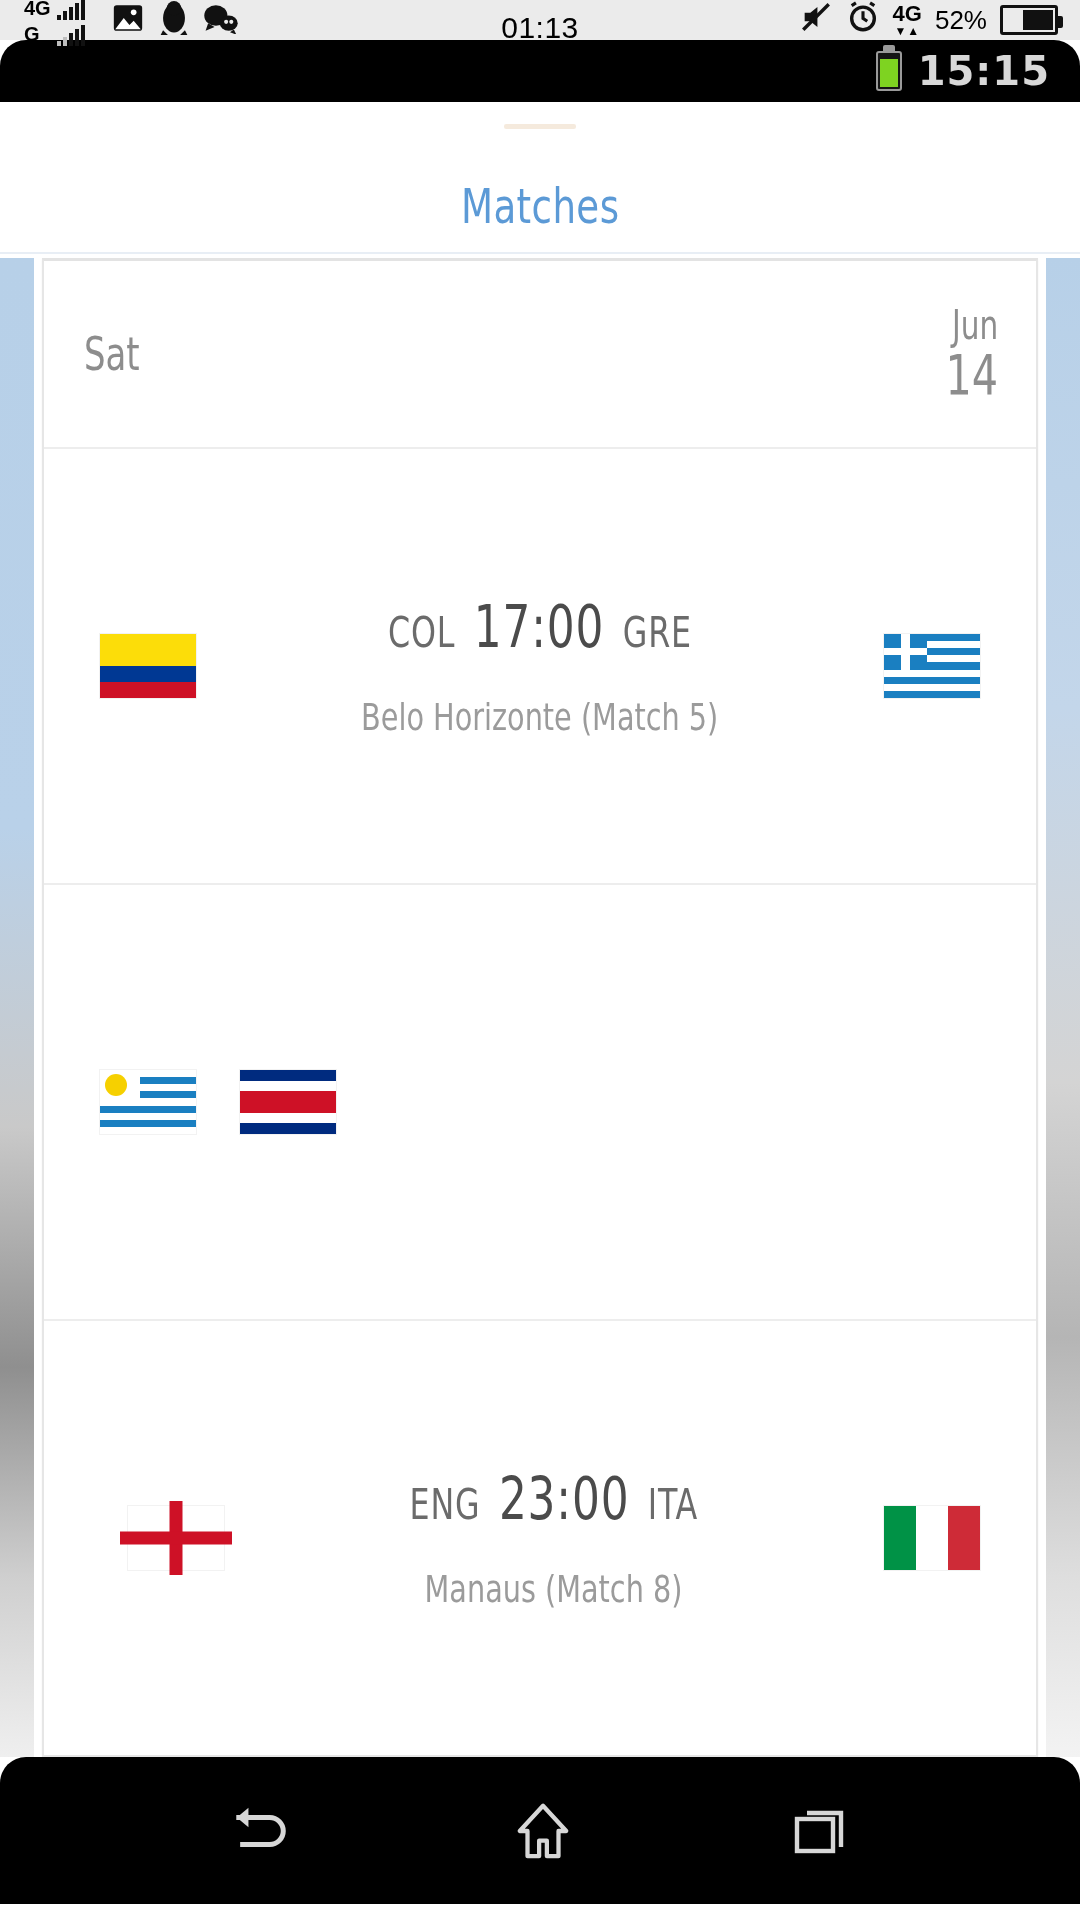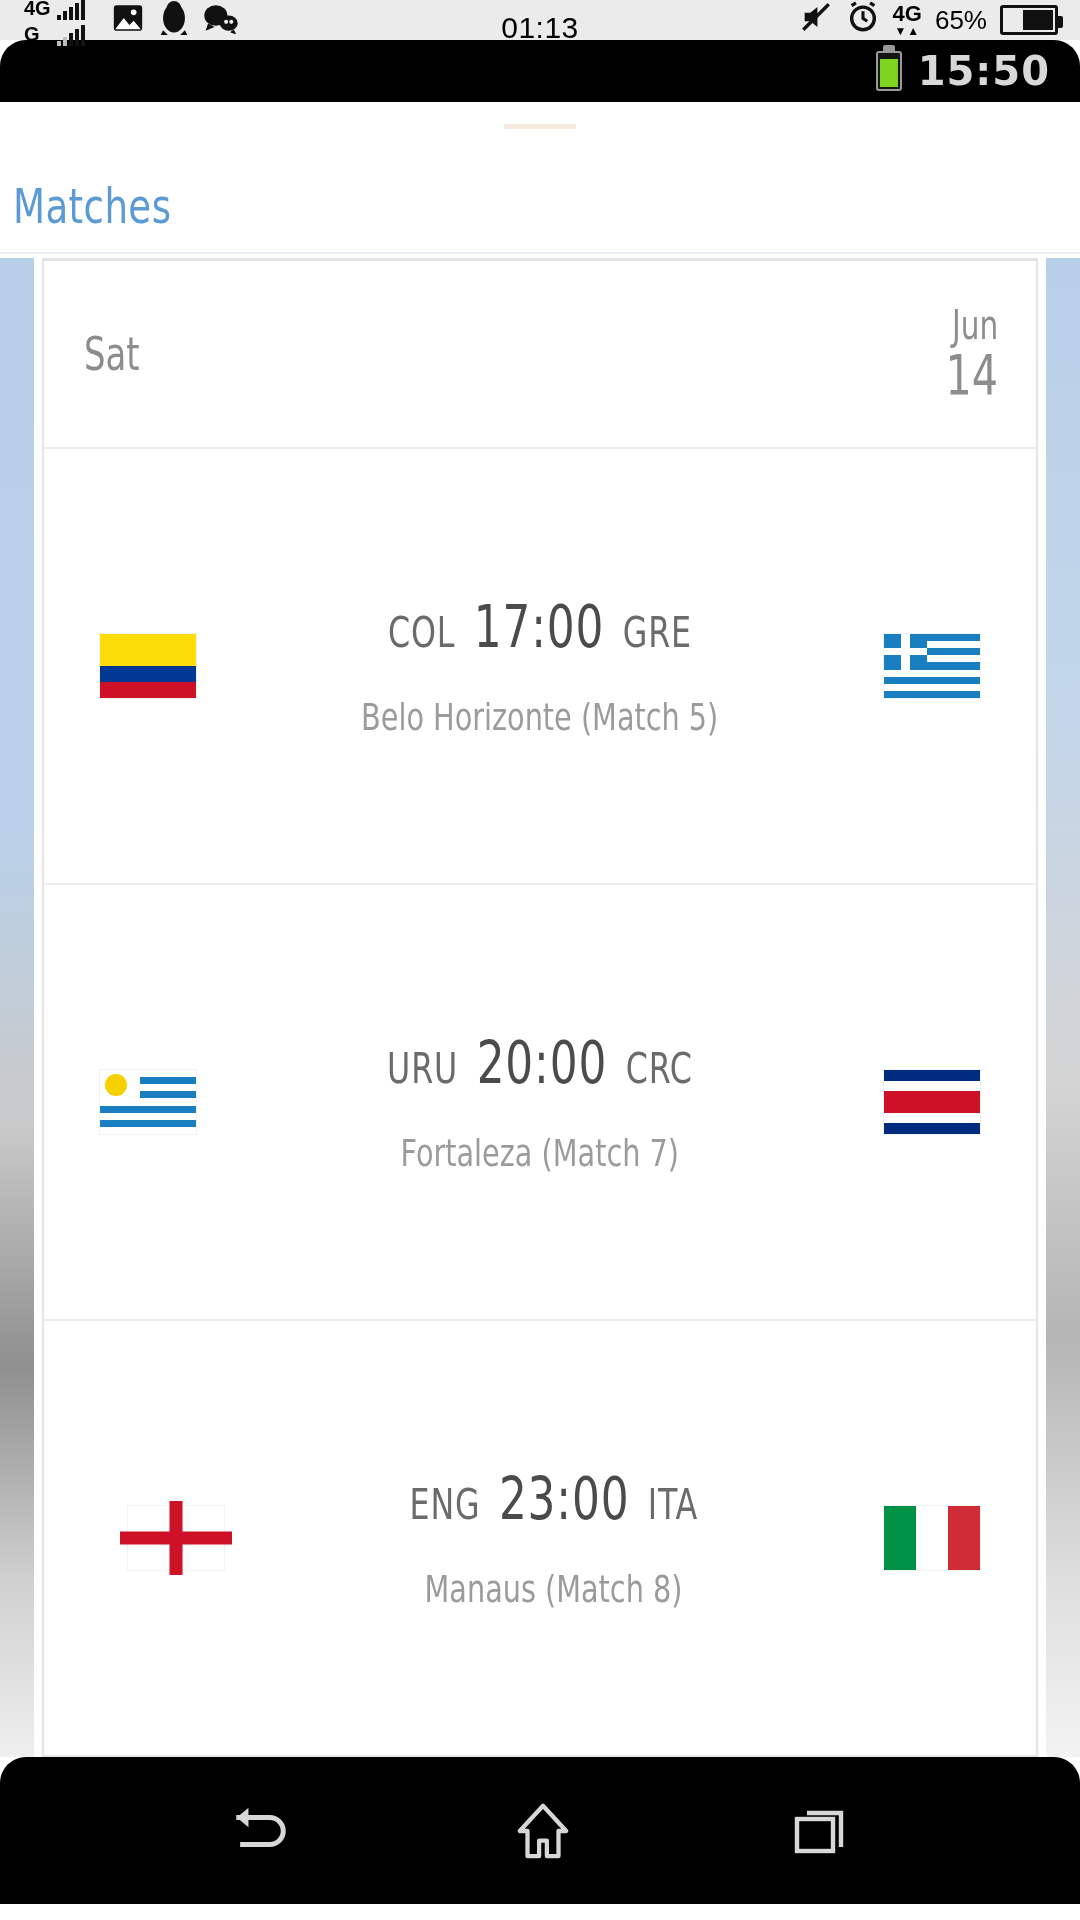--- a/index.html
+++ b/index.html
@@ -81,21 +81,21 @@
   
   .app {
     width:1080px; height:1655px;
     background:#ffffff;
     display:flex; flex-direction:column;
     position:relative;
   }
 
   .app-header {
     height:152px; background:#fff;
-    display:flex; align-items:flex-end; 
+    display:flex; align-items:flex-end; justify-content:center;
     padding-bottom:18px;
     position:relative;
     border-bottom:2px solid #e8eef5;
   }
   .app-title {
     font-family:"DejaVu Sans Condensed","Liberation Sans Narrow","Liberation Sans", sans-serif;
     font-size:48px; color:#5c9ad6; font-weight:400;
     letter-spacing:.5px;
     transform:scaleX(.86);
   }
@@ -340,32 +340,32 @@
       <svg width="34" height="34" viewBox="0 0 24 24">
           <circle cx="12" cy="13" r="8" fill="none" stroke="#111" stroke-width="2.4"></circle>
           <path d="M12 8v5l3 2" stroke="#111" stroke-width="2.2" fill="none"></path>
           <path d="M4 4l3-2M20 4l-3-2" stroke="#111" stroke-width="2.2"></path>
         </svg>
     </span>
     <span class="sq4g">
       <span class="lbl">4G</span>
       <span class="arrows">▼▲</span>
     </span>
-    <span>65%</span>
+    <span>52%</span>
     <span class="batt-outline">
         <span class="batt-fill"></span>
       </span>
   </div>
 </div>
 
 <div class="inner-status">
   <span class="ibatt">
       <span class="ibatt-fill"></span>
     </span>
-  <span class="inner-time">15:50</span>
+  <span class="inner-time">15:15</span>
 </div>
 
 <div class="app">
 
   <div class="app-header">
     <div class="title-ghost"></div>
     <div class="app-title">Matches</div>
   </div>
 
   <div class="pager">
@@ -419,28 +419,20 @@
                 <i></i>
                 <i></i>
                 <i></i>
                 <i></i>
                 <i></i>
                 <i></i>
               <span class="canton">
                   <span class="sun"></span>
                 </span>
             </span>
-          </div>
-          <div class="mid">
-            <div class="score-line">
-              <span class="team">URU</span>
-              <span class="kick">20:00</span>
-              <span class="team">CRC</span>
-            </div>
-            <div class="venue">Fortaleza (Match  7)</div>
           </div>
           <div class="flag-box">
             <span class="flag flag-crc"></span>
           </div>
         </div>
 
         <div class="match">
           <div class="flag-box">
             <span class="flag flag-eng"></span>
           </div>

